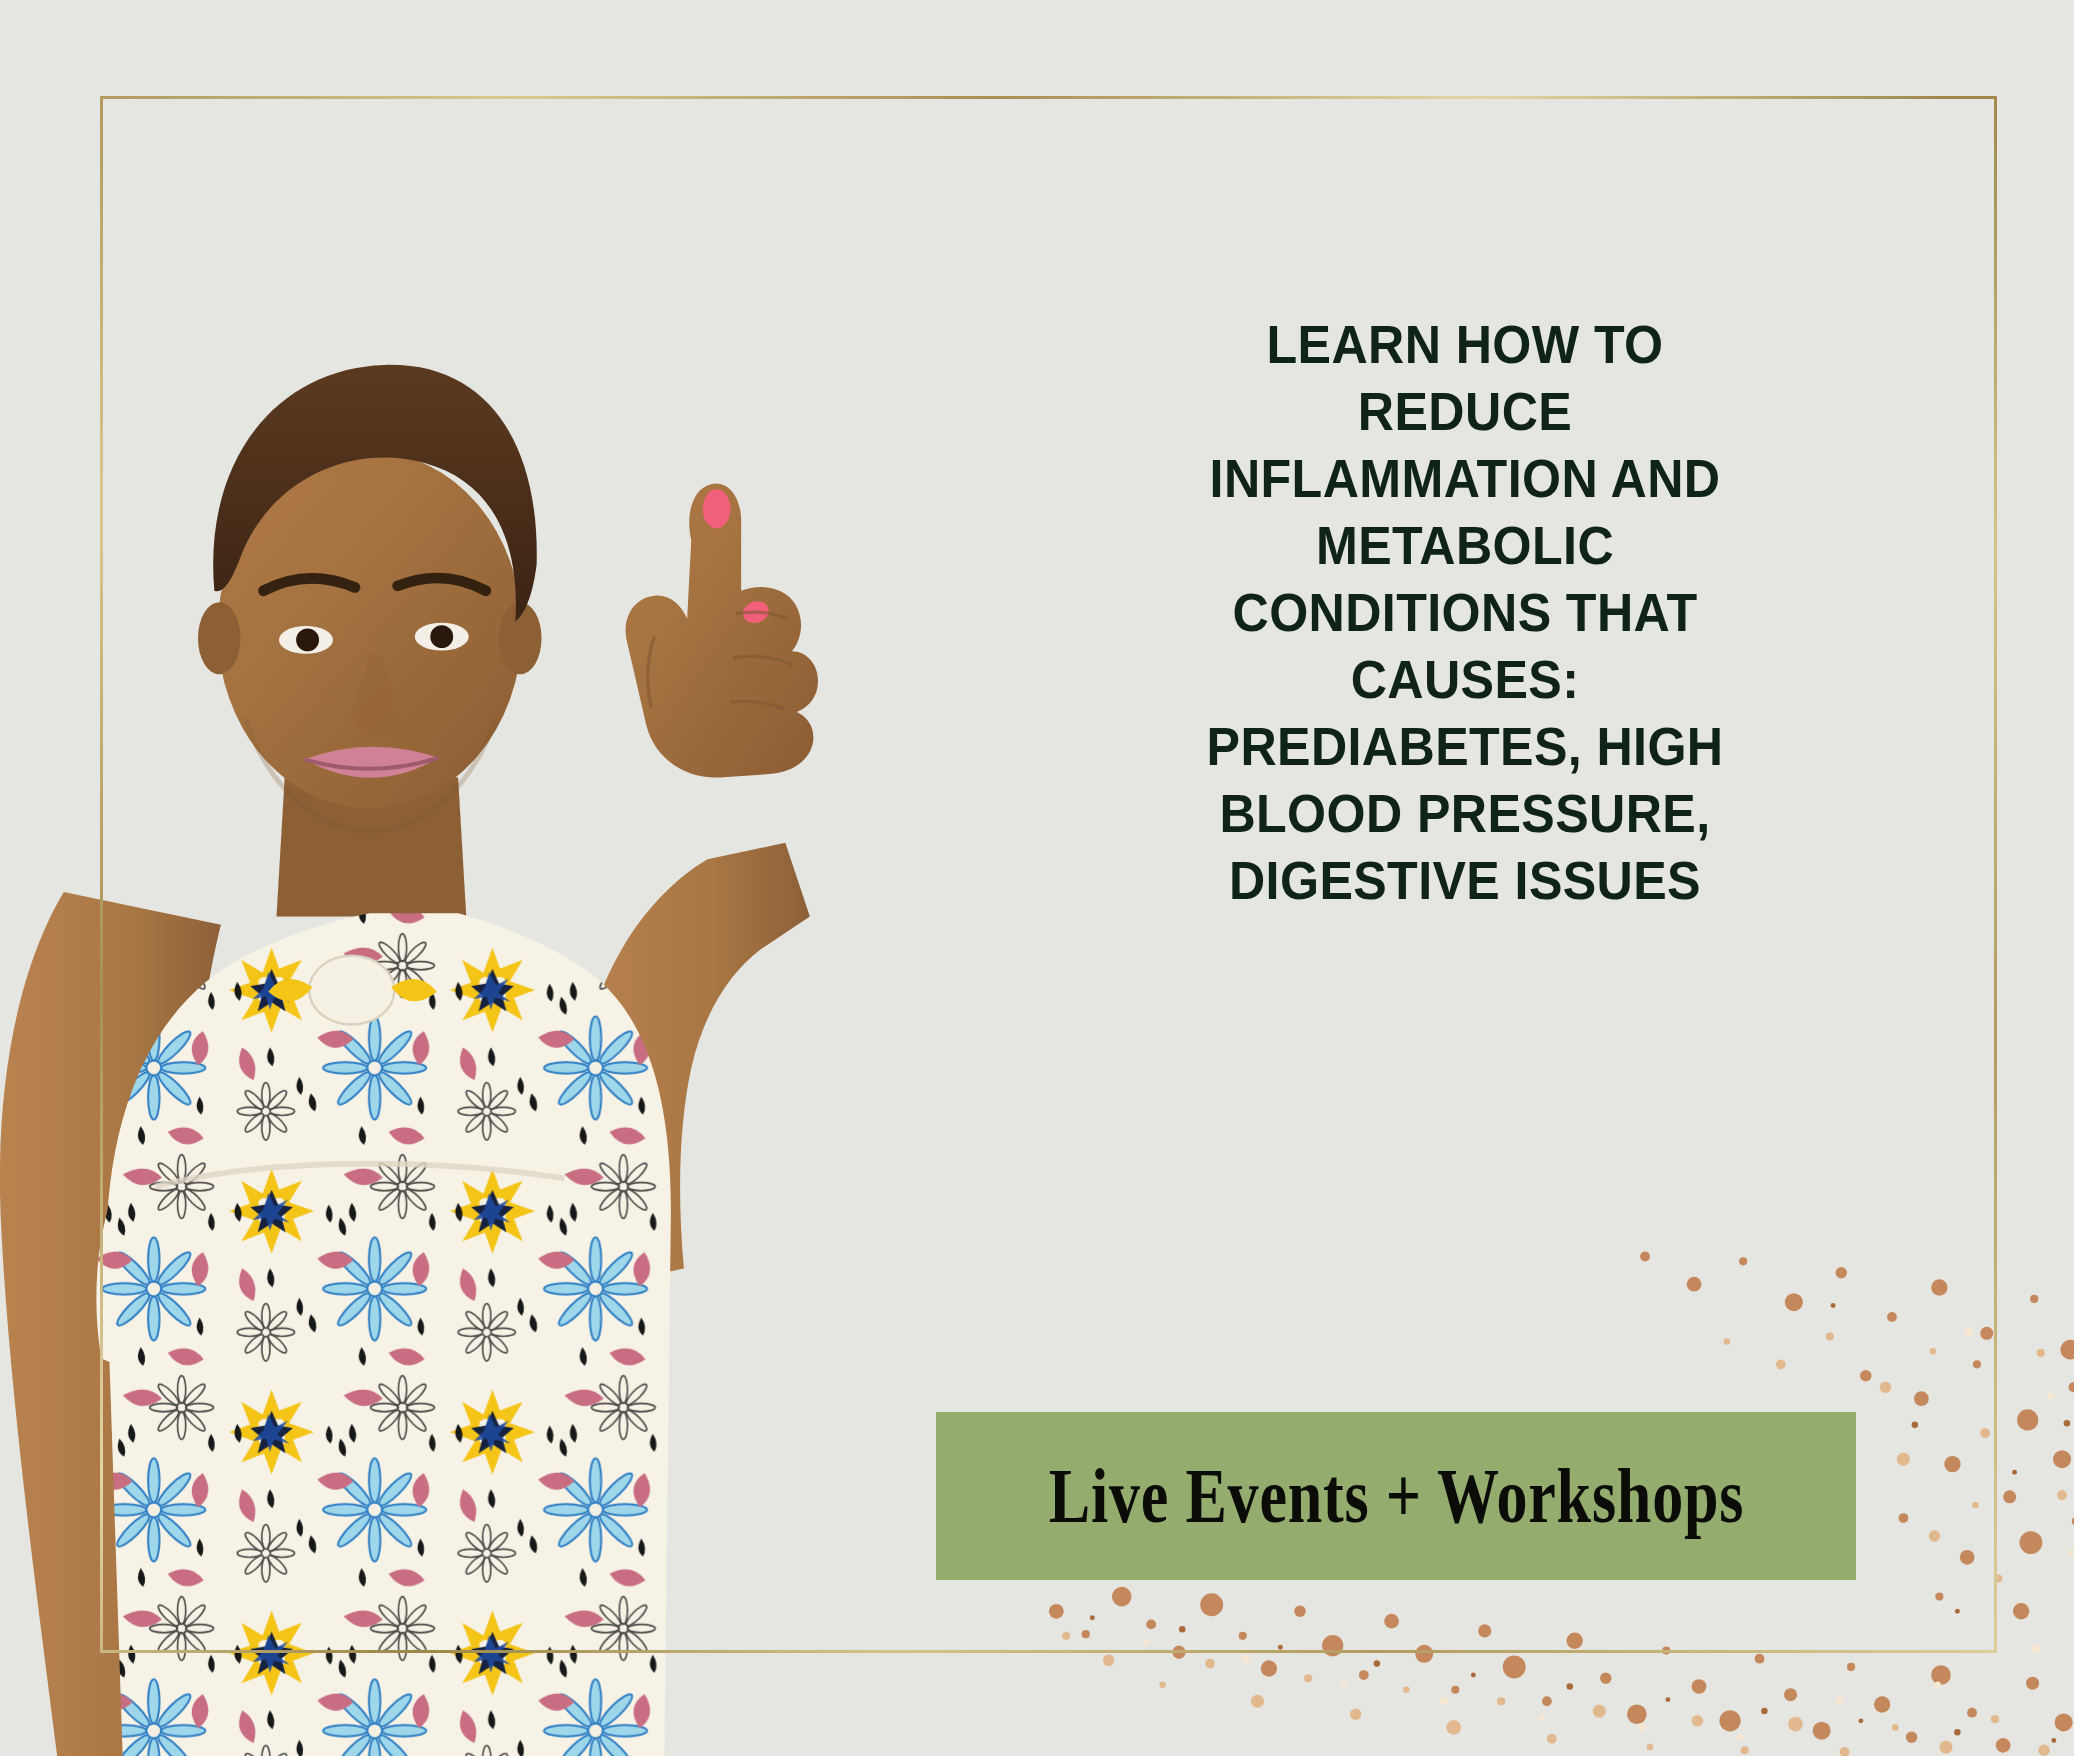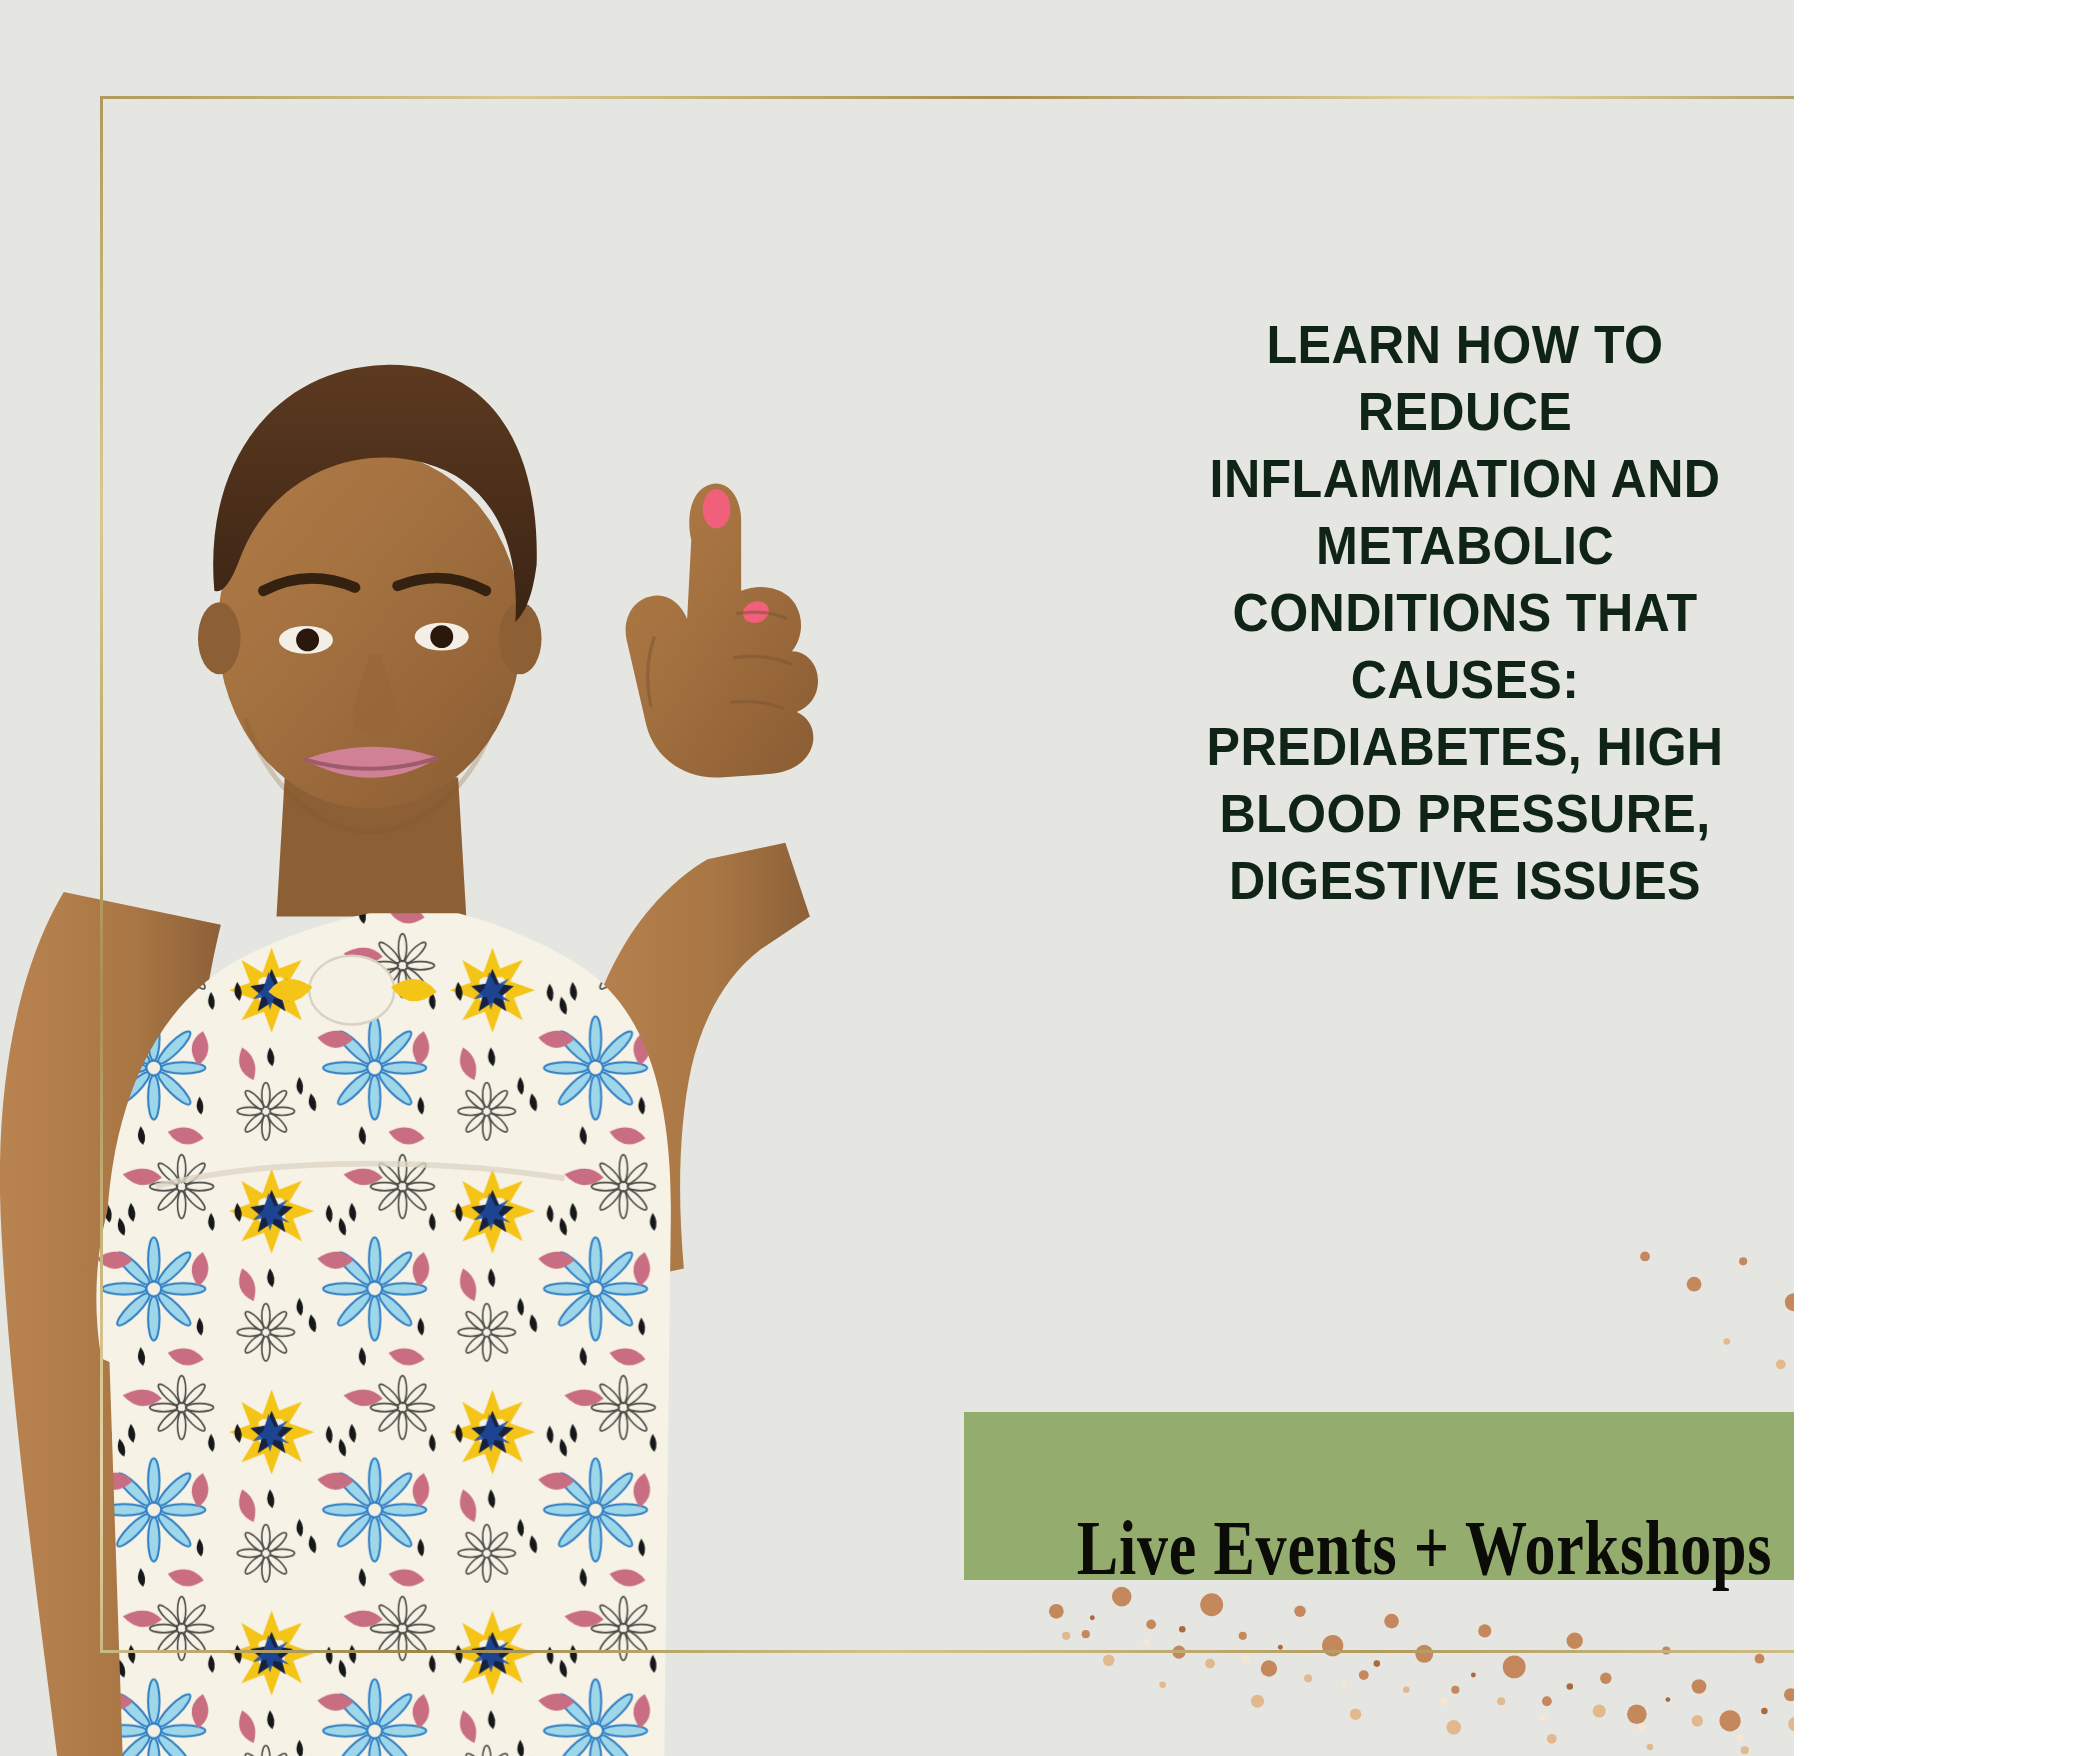--- a/index.html
+++ b/index.html
@@ -3,21 +3,21 @@
 <meta charset="utf-8">
 <title>Health Promo Graphic</title>
 <style>
   html, body {
     margin: 0;
     padding: 0;
     background: #ffffff;
   }
   .canvas {
     position: relative;
-    width: 1794px;
+    width: 2074px;
     height: 1757px;
     background: #e5e6e1;
     overflow: hidden;
     font-family: "Liberation Sans", sans-serif;
   }
 
   
   .gold-frame {
     position: absolute;
     left: 100px;
@@ -72,28 +72,28 @@
     letter-spacing: 0.4px;
     text-transform: uppercase;
     transform: scaleX(0.93);
     transform-origin: center top;
   }
   .headline .hl-line { display: block; white-space: nowrap; }
 
   
   .cta-band {
     position: absolute;
-    left: 964px;
+    left: 936px;
     top: 1412px;
     width: 920px;
     height: 168px;
     background: #95ac6f;
     z-index: 7;
     display: flex;
-    align-items: flex-end;
+    align-items: center;
     justify-content: center;
   }
   .cta-label {
     font-family: "Liberation Serif", serif;
     font-weight: 700;
     font-size: 64px;
     line-height: 1;
     color: #0b0b08;
     letter-spacing: 0.8px;
     white-space: nowrap;

